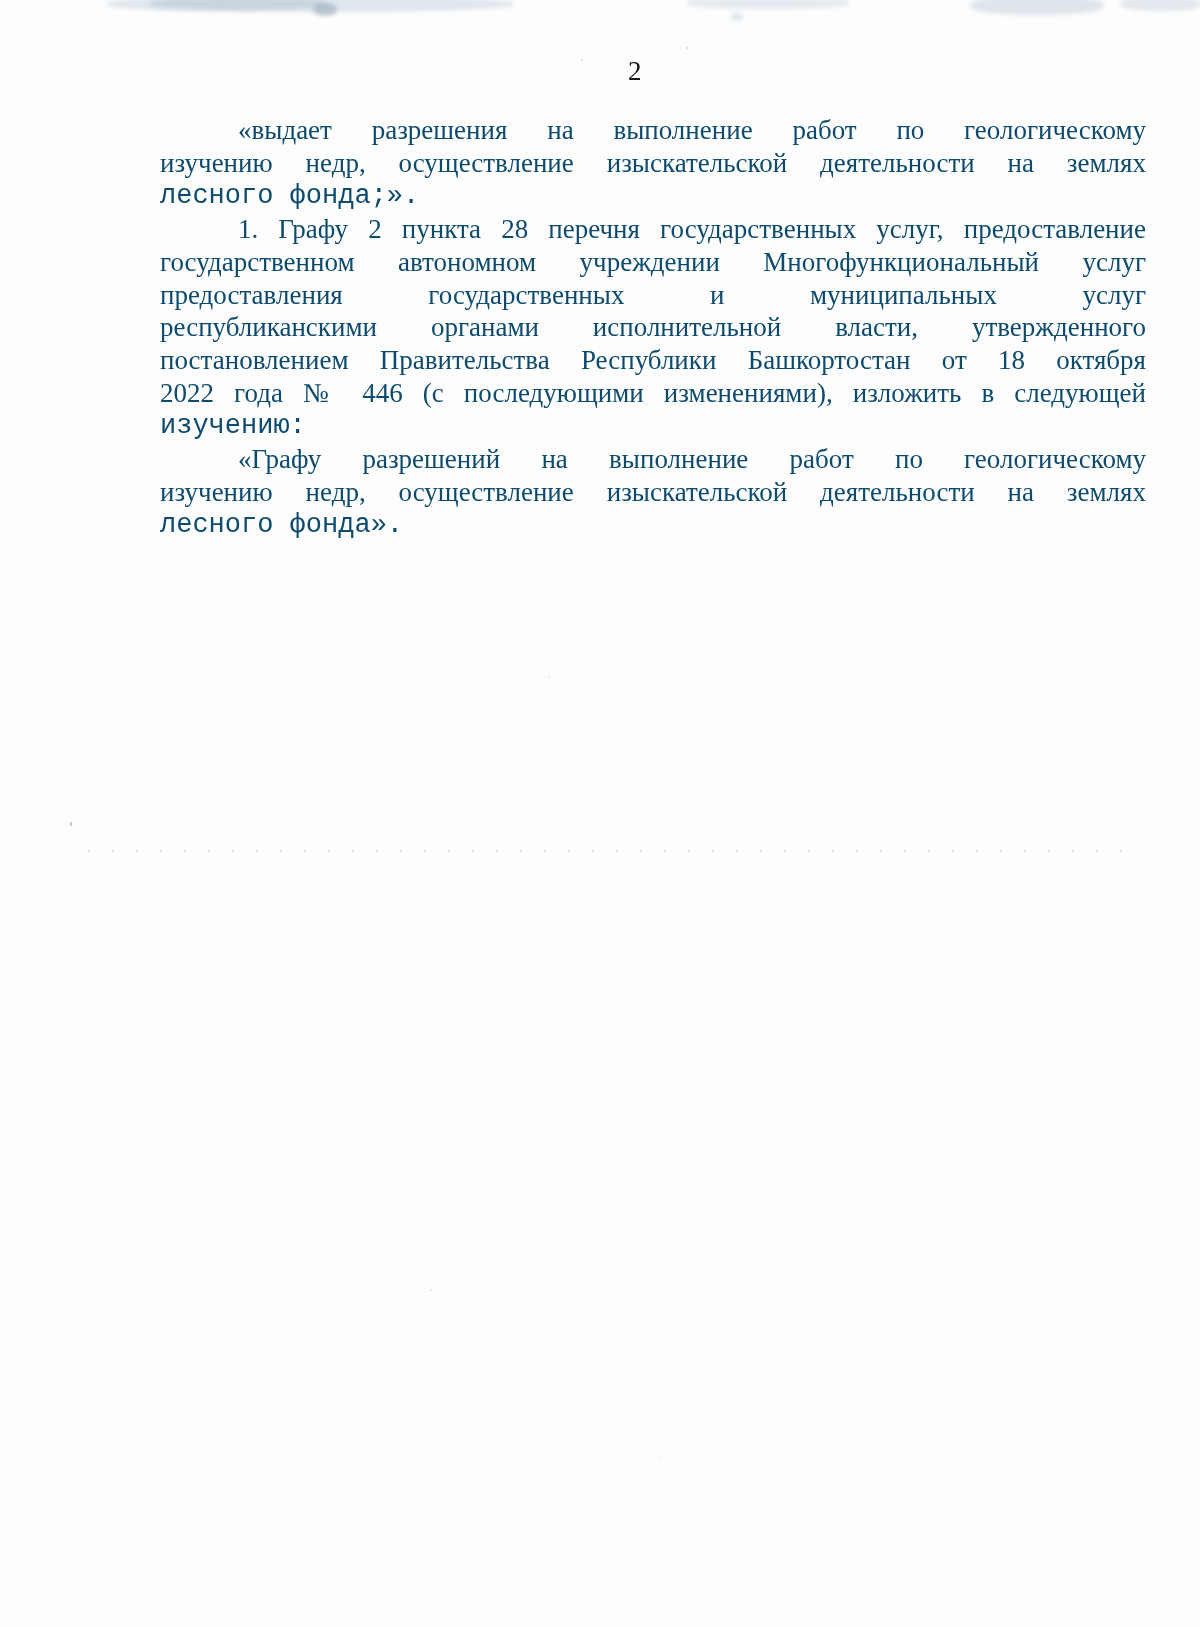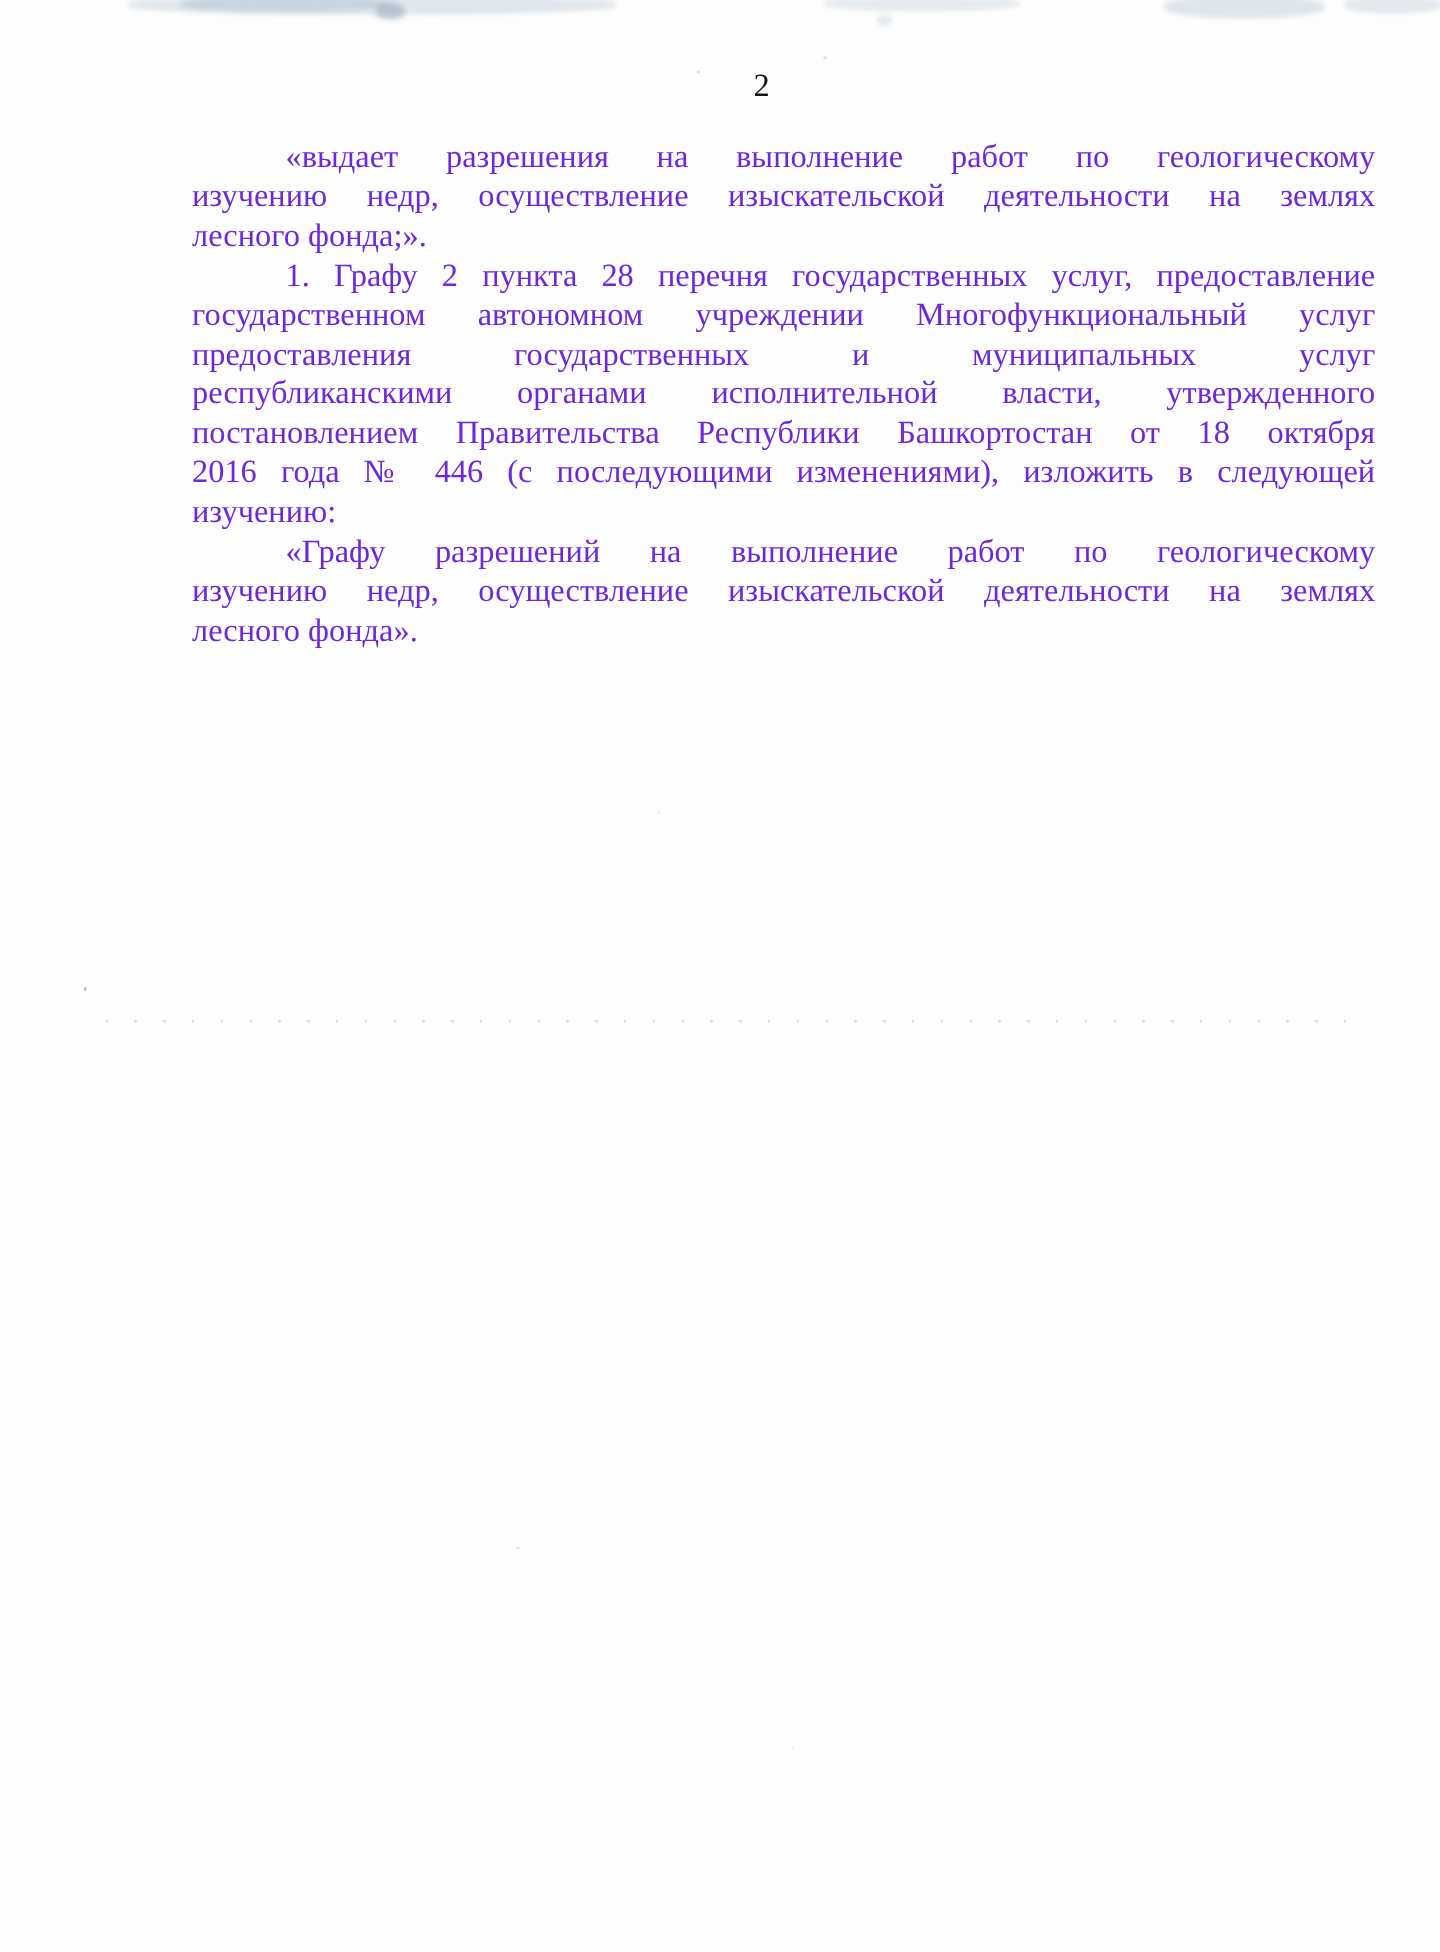--- a/index.html
+++ b/index.html
@@ -77,24 +77,24 @@
     width: 986px;
   }
   .line {
     margin: 0;
     padding: 0;
     font-size: 27px;
     line-height: 32.9px;
     text-align: justify;
     text-align-last: justify;
     white-space: normal;
-    color: #6d28d9;
+    color: #0c4a6e;
   }
   .line.first { text-indent: 78px; }
-  .line.plast { text-align-last: left; }
+  .line.plast { text-align-last: left; font-family: Liberation Mono, monospace; }
 </style>
 </head>
 <body>
 
 <div class="page">
 
   <div>
     <div class="smudge s1a"></div>
     <div class="smudge s1b"></div>
     <div class="smudge s1c"></div>
@@ -117,21 +117,21 @@
 
     <p class="line first">«выдает разрешения на выполнение работ по геологическому</p>
     <p class="line">изучению недр, осуществление изыскательской деятельности на землях</p>
     <p class="line plast">лесного фонда;».</p>
 
     <p class="line first">1. Графу 2 пункта 28 перечня государственных услуг, предоставление</p>
     <p class="line">государственном автономном учреждении Многофункциональный услуг</p>
     <p class="line">предоставления государственных и муниципальных услуг</p>
     <p class="line">республиканскими органами исполнительной власти, утвержденного</p>
     <p class="line">постановлением Правительства Республики Башкортостан от 18 октября</p>
-    <p class="line">2016 года № 446 (с последующими изменениями), изложить в следующей</p>
+    <p class="line">2022 года № 446 (с последующими изменениями), изложить в следующей</p>
     <p class="line plast">изучению:</p>
 
     <p class="line first">«Графу разрешений на выполнение работ по геологическому</p>
     <p class="line">изучению недр, осуществление изыскательской деятельности на землях</p>
     <p class="line plast">лесного фонда».</p>
 
   </div>
 </div>
 
 </body></html>

